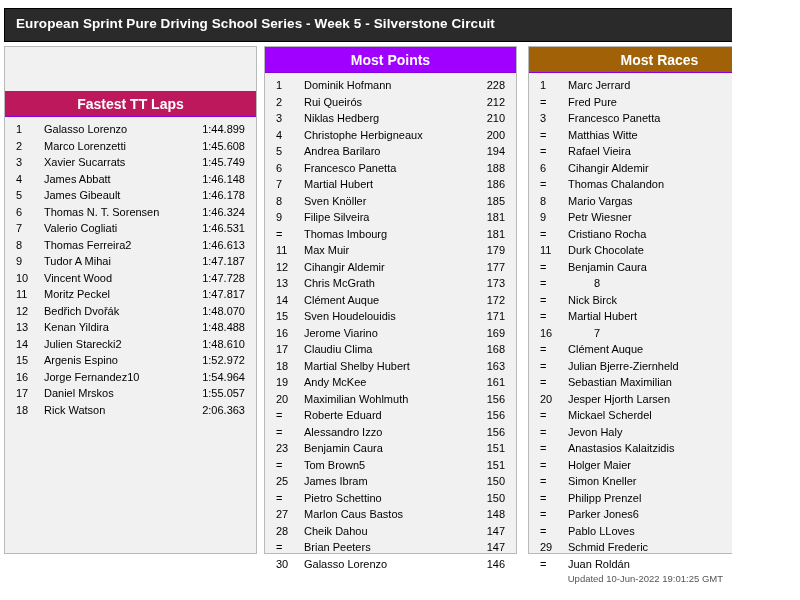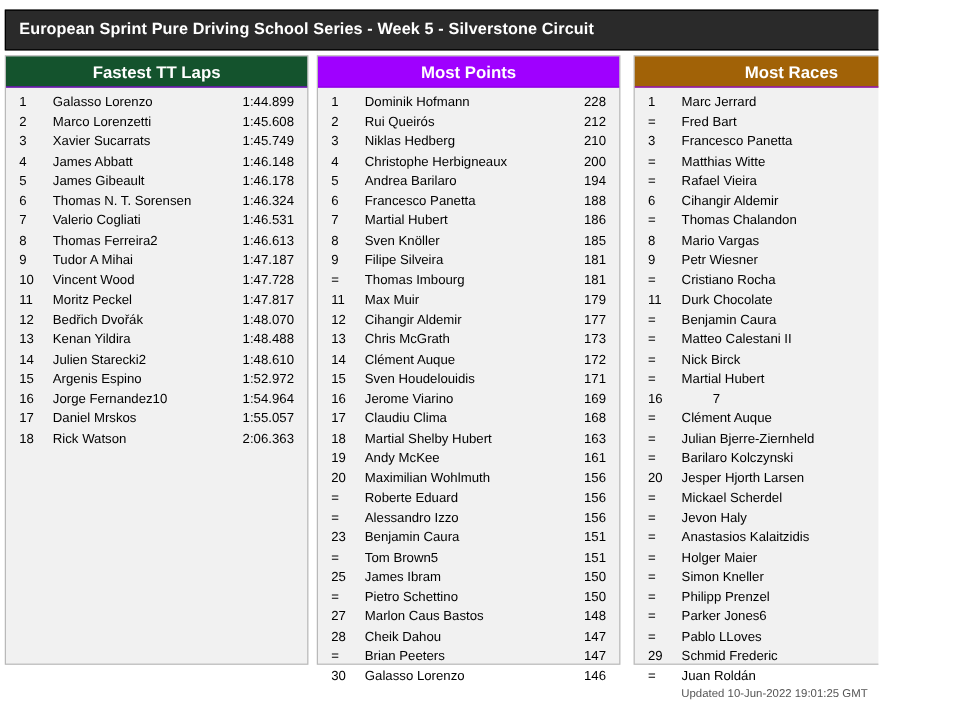--- a/index.html
+++ b/index.html
@@ -129,21 +129,21 @@
 
 <div id="page">
 
   <div class="banner-wrap">
     <div class="banner" style="background: rgb(42, 42, 42);"></div>
     <div class="banner-corner" style="border-top-color: rgb(42, 42, 42);"></div>
     <div class="banner-title">European Sprint Pure Driving School Series - Week 5 - Silverstone Circuit</div>
   </div>
 
   <div class="panel" id="panel-0">
-    <div class="panel-header" style="background: #14532d;">Fastest TT Laps</div>
+    <div class="panel-header" style="background: #be185d; margin-top: 44px;">Fastest TT Laps</div>
     <div class="rows">
         <div class="row">
           <span class="pos">1</span>
           <span class="name">Galasso Lorenzo</span>
           <span class="val">1:44.899</span>
         </div>
         <div class="row">
           <span class="pos">2</span>
           <span class="name">Marco Lorenzetti</span>
           <span class="val">1:45.608</span>
@@ -390,21 +390,21 @@
   <div class="panel" id="panel-2">
     <div class="panel-header" style="background: #a16207;">Most Races</div>
     <div class="rows">
         <div class="row">
           <span class="pos">1</span>
           <span class="name">Marc Jerrard</span>
           <span class="val">14</span>
         </div>
         <div class="row">
           <span class="pos">=</span>
-          <span class="name">Fred Bart</span>
+          <span class="name">Fred Pure</span>
           <span class="val">14</span>
         </div>
         <div class="row">
           <span class="pos">3</span>
           <span class="name">Francesco Panetta</span>
           <span class="val">12</span>
         </div>
         <div class="row">
           <span class="pos">=</span>
           <span class="name">Matthias Witte</span>
@@ -445,21 +445,20 @@
           <span class="name">Durk Chocolate</span>
           <span class="val">8</span>
         </div>
         <div class="row">
           <span class="pos">=</span>
           <span class="name">Benjamin Caura</span>
           <span class="val">8</span>
         </div>
         <div class="row">
           <span class="pos">=</span>
-          <span class="name">Matteo Calestani II</span>
           <span class="val">8</span>
         </div>
         <div class="row">
           <span class="pos">=</span>
           <span class="name">Nick Birck</span>
           <span class="val">8</span>
         </div>
         <div class="row">
           <span class="pos">=</span>
           <span class="name">Martial Hubert</span>
@@ -474,21 +473,21 @@
           <span class="name">Clément Auque</span>
           <span class="val">7</span>
         </div>
         <div class="row">
           <span class="pos">=</span>
           <span class="name">Julian Bjerre-Ziernheld</span>
           <span class="val">7</span>
         </div>
         <div class="row">
           <span class="pos">=</span>
-          <span class="name">Barilaro Kolczynski</span>
+          <span class="name">Sebastian Maximilian</span>
           <span class="val">7</span>
         </div>
         <div class="row">
           <span class="pos">20</span>
           <span class="name">Jesper Hjorth Larsen</span>
           <span class="val">6</span>
         </div>
         <div class="row">
           <span class="pos">=</span>
           <span class="name">Mickael Scherdel</span>

